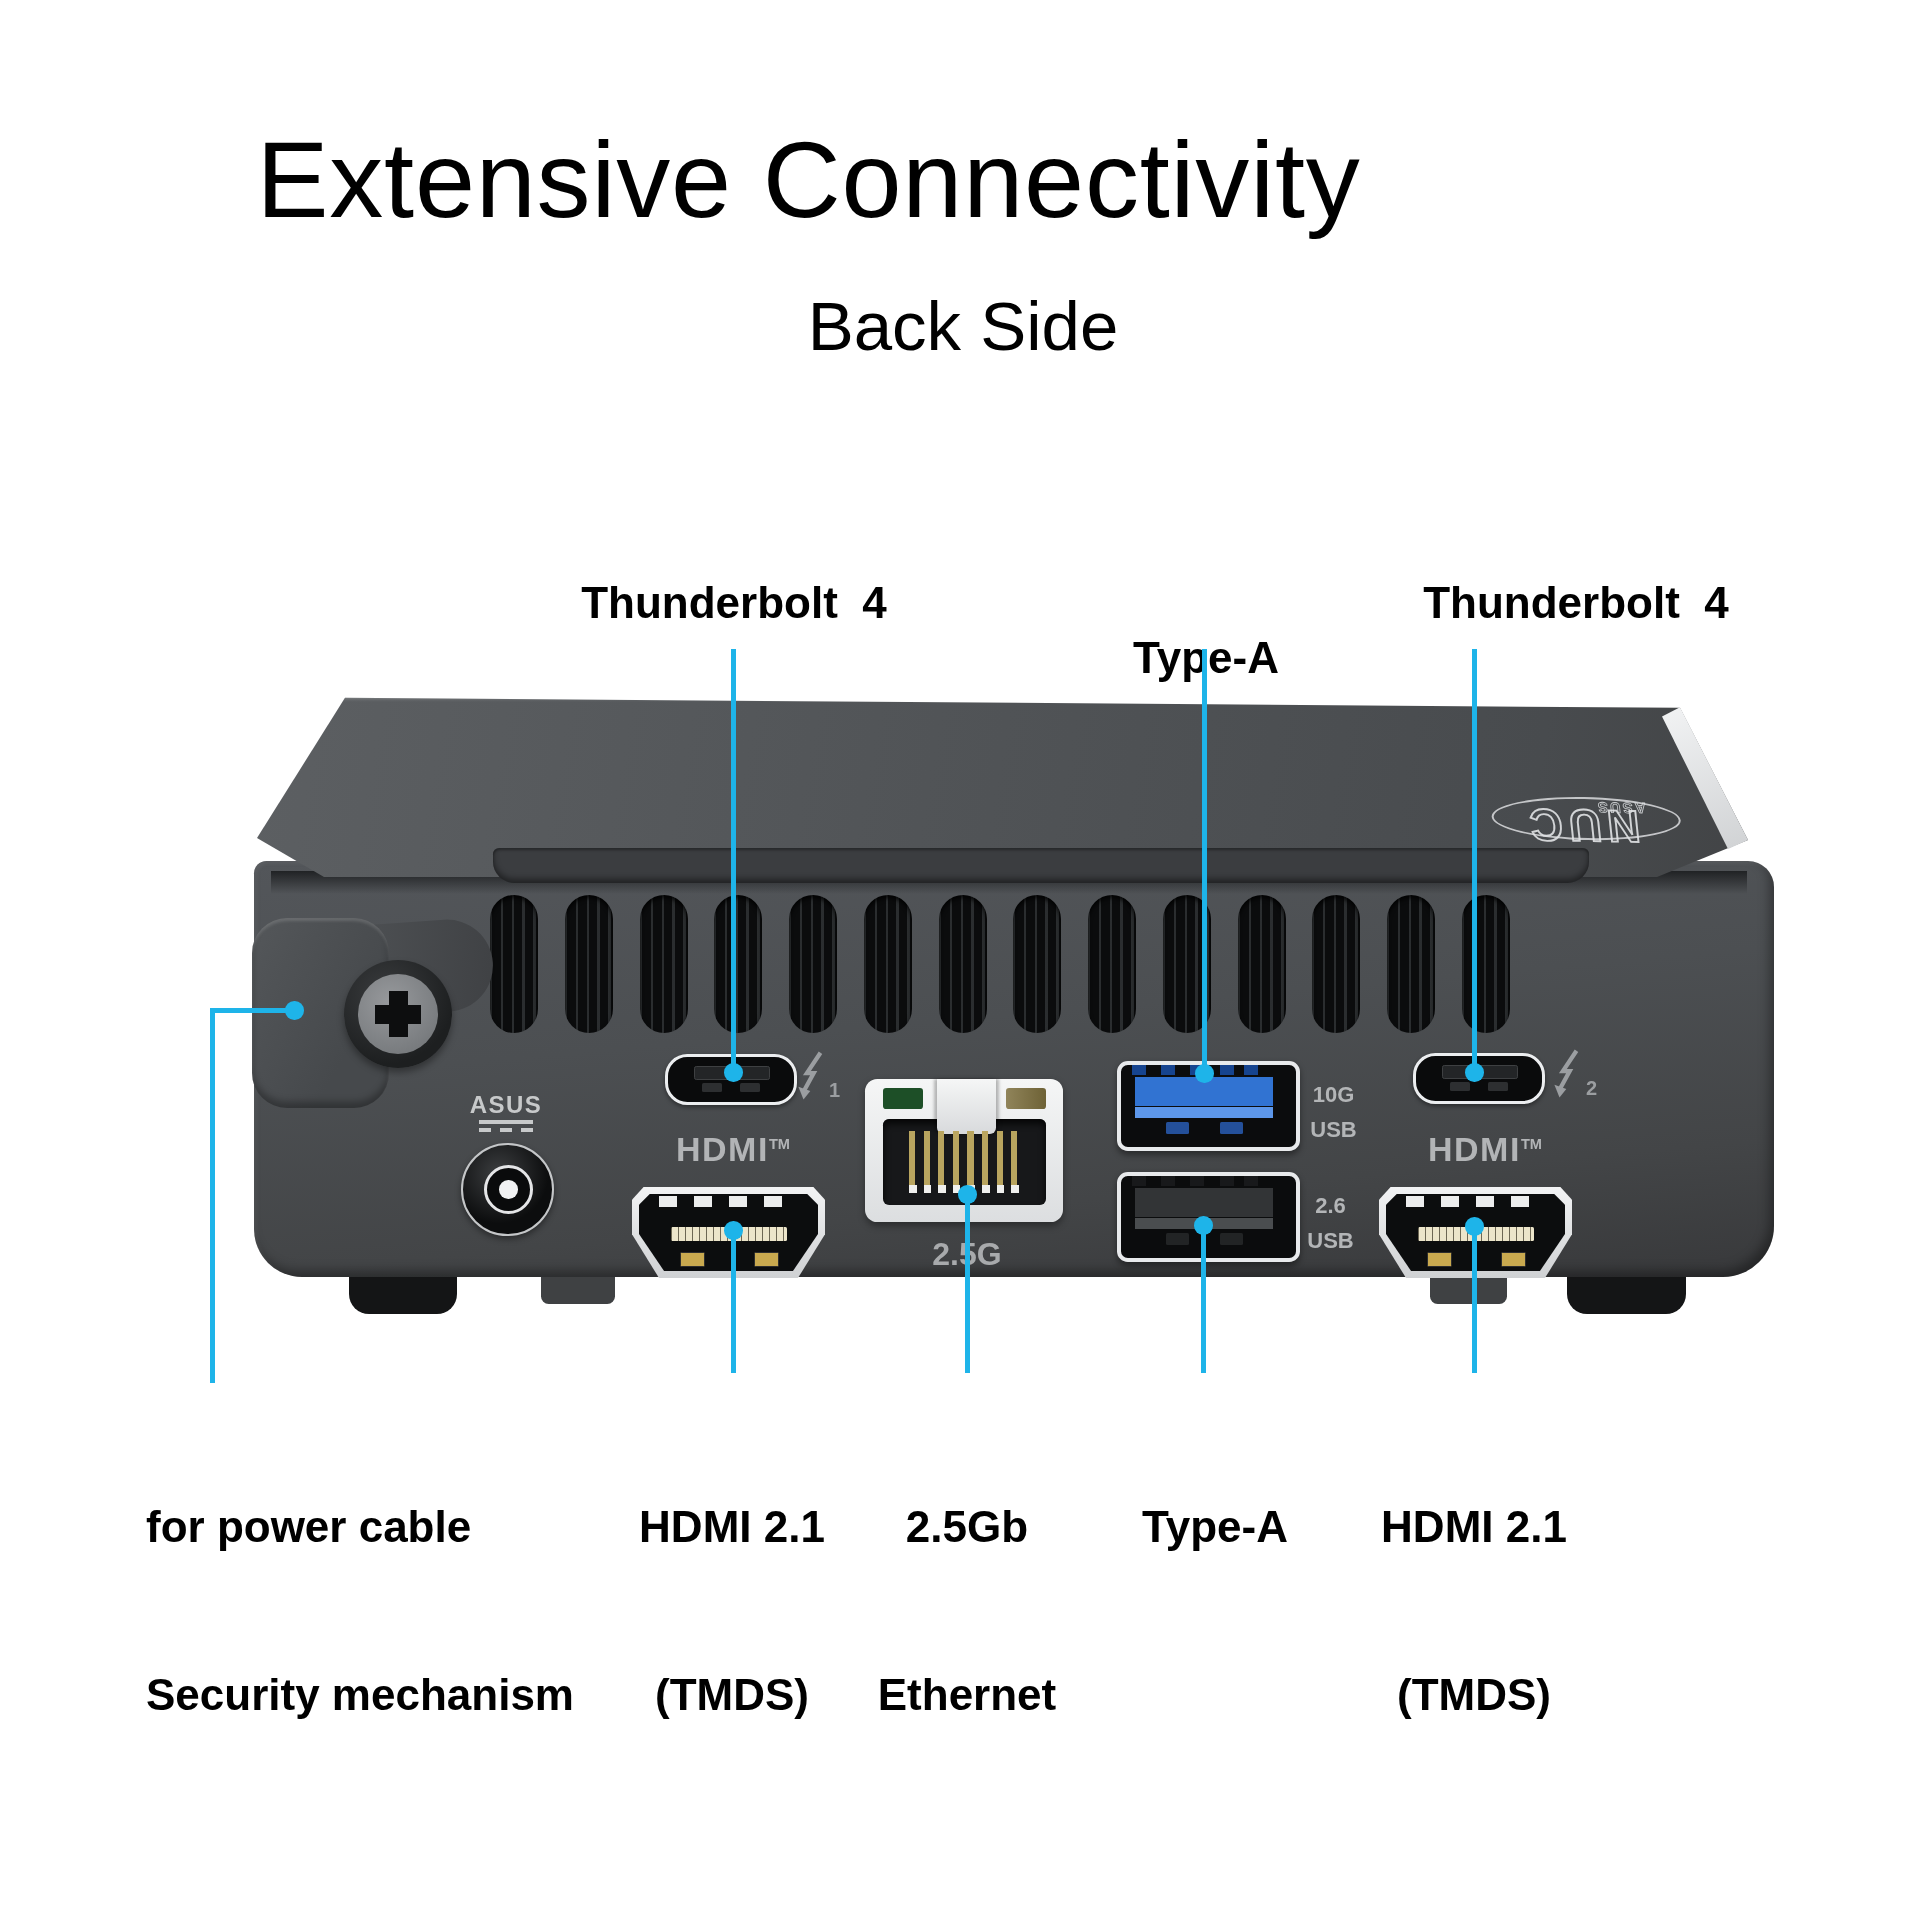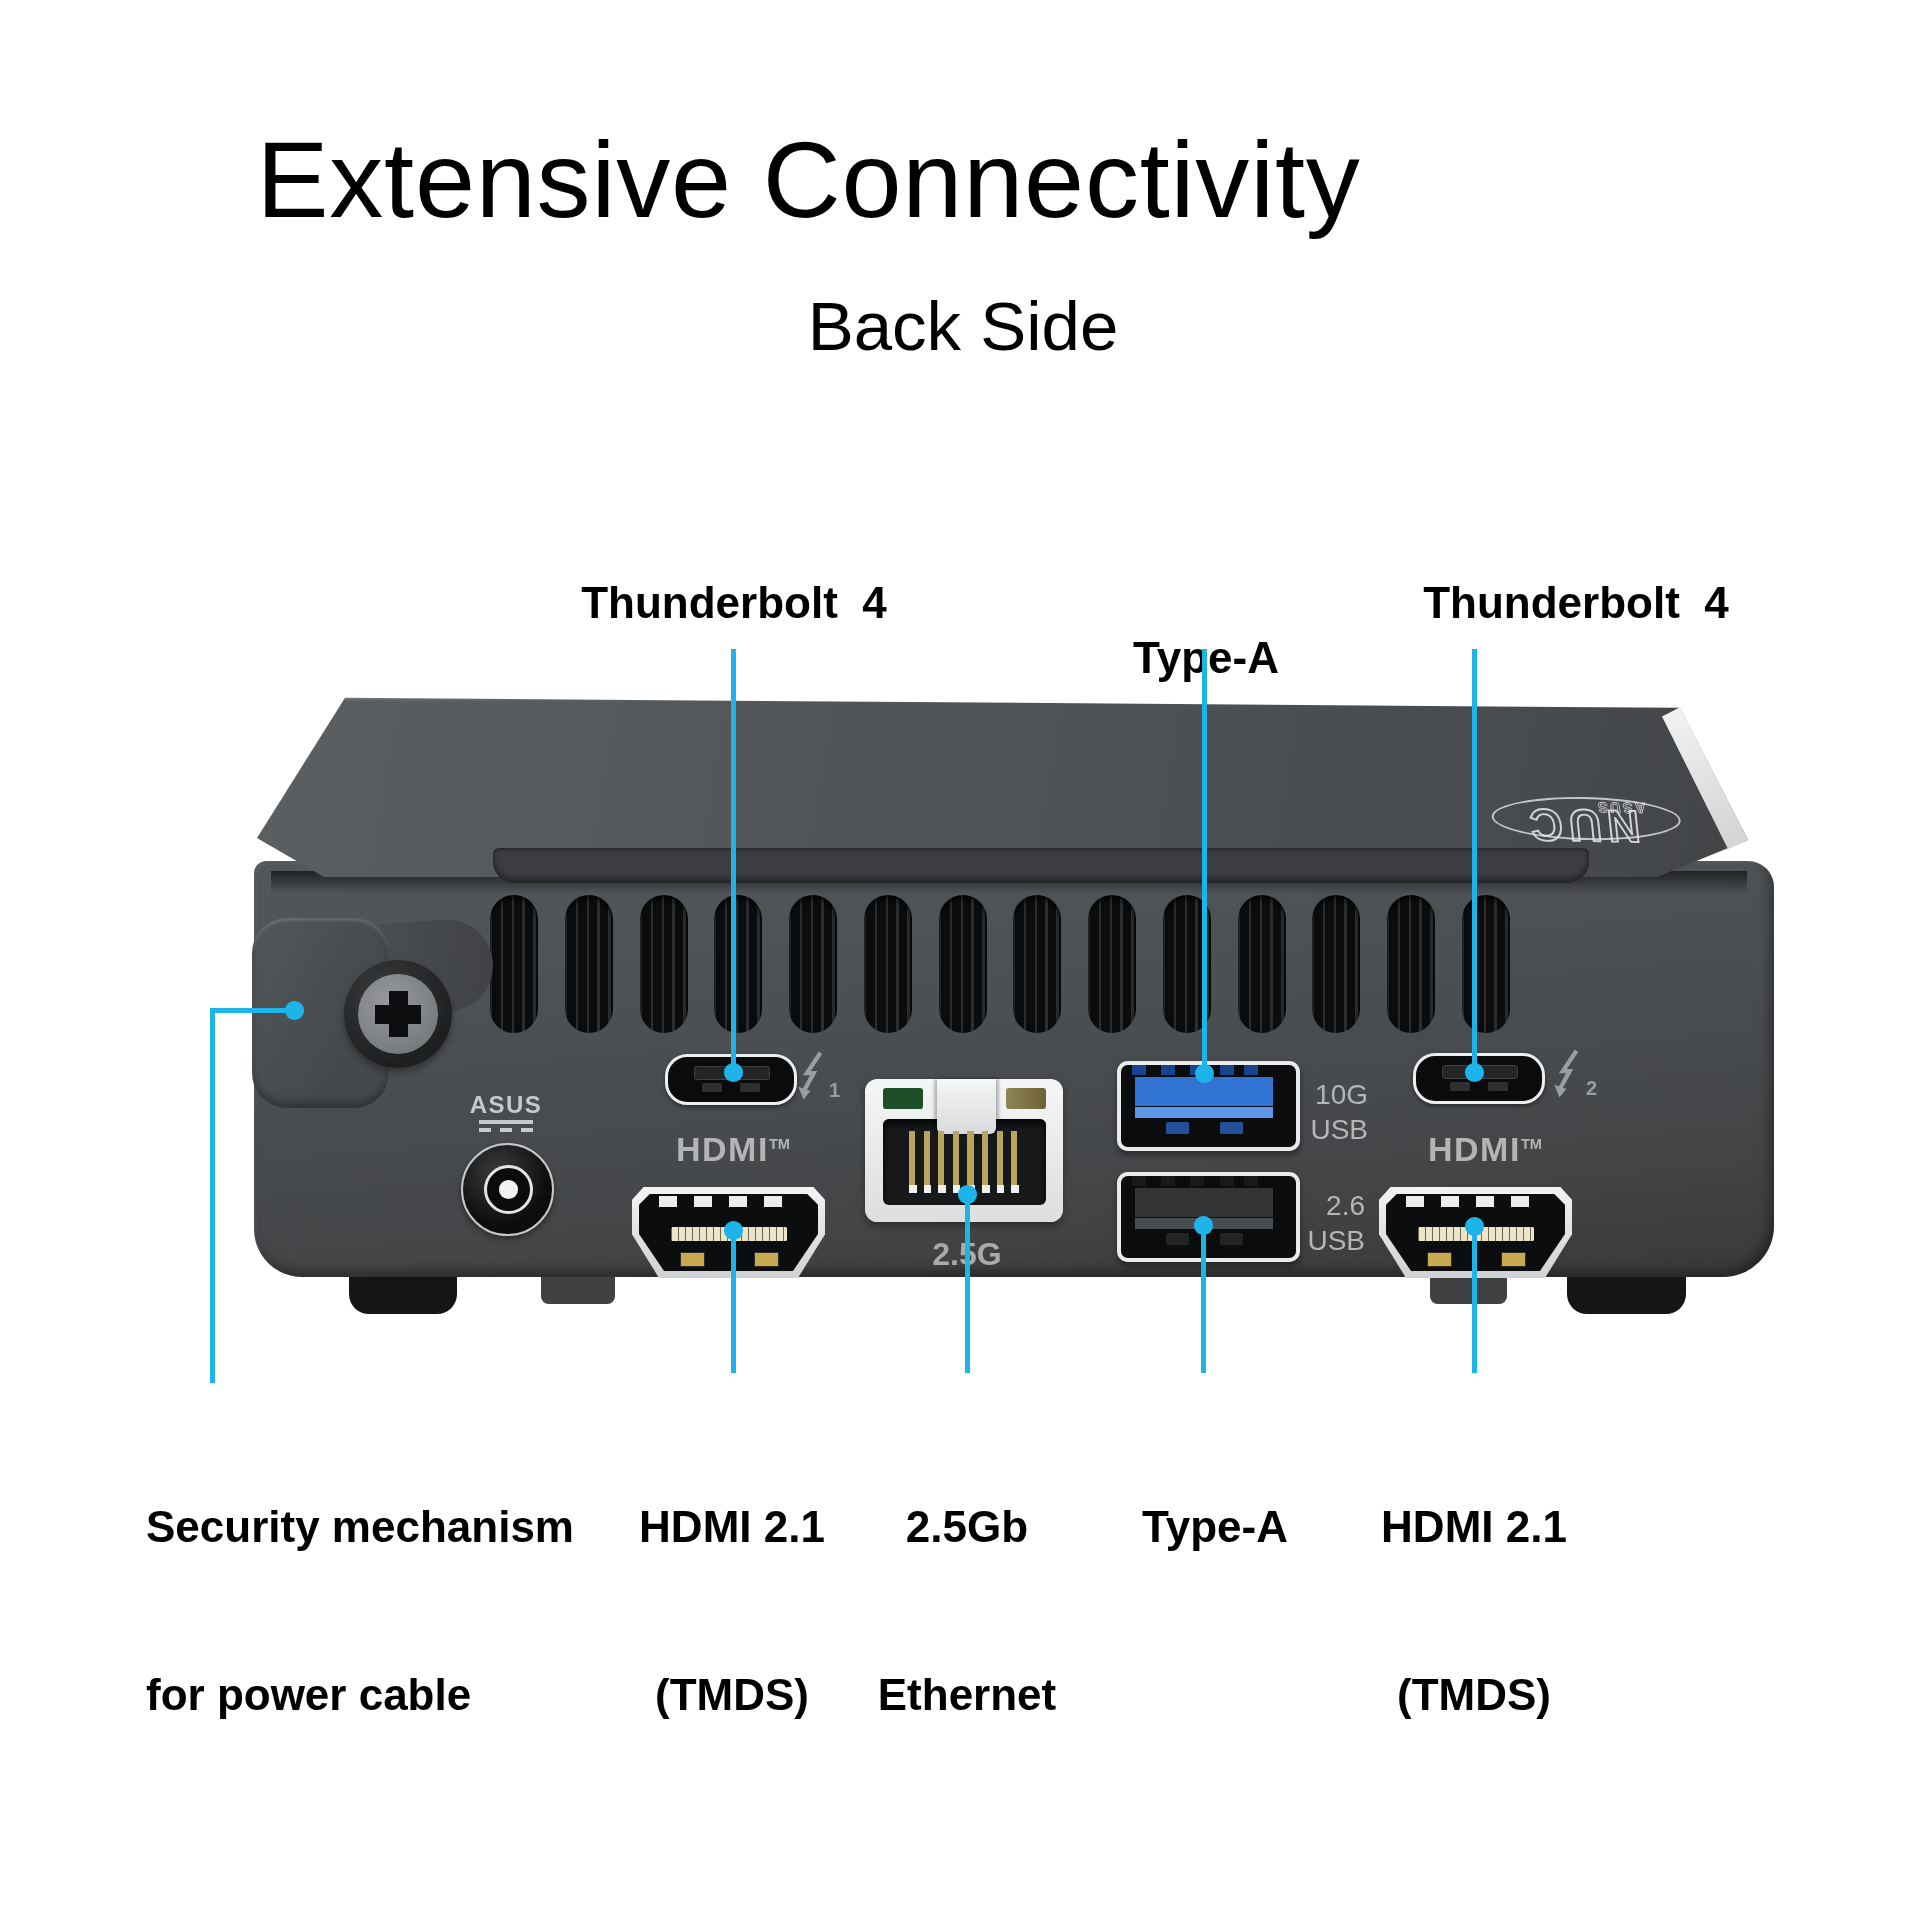--- a/index.html
+++ b/index.html
@@ -83,21 +83,21 @@
   .eth-pintips{left:909px;top:1185px;width:113px;height:7.7px;z-index:12;
      background:repeating-linear-gradient(90deg,#f0f0ee 0 7.7px,rgba(0,0,0,0) 7.7px 14.6px);}
   .eth-speed{left:890px;top:1236px;width:154px;font-size:32px;font-weight:700;color:#a8aaac;z-index:9;}
   
   .usb-bezel{width:175px;height:82px;border-radius:10.8px;border:4.6px solid #e8eaec;background:#0b0c0d;z-index:9;
      box-shadow:0 3.1px 6.2px rgba(0,0,0,.4);}
   .usb-tongue{position:absolute;left:14px;top:12.3px;width:138px;height:29px;}
   .usb-face{position:absolute;left:14px;top:42px;width:138px;height:10.8px;}
   .usb-notch{position:absolute;top:0;width:14px;height:10px;}
   .usb-tab{position:absolute;top:57px;width:23px;height:12.3px;border-radius:1.5px;}
-  .usb-side-label{width:69px;text-align:right;font-size:28px;font-weight:400;line-height:35px;color:#b3b5b7;z-index:9;}
+  .usb-side-label{width:69px;text-align:center;font-size:22px;font-weight:700;line-height:35px;color:#b3b5b7;z-index:9;}
   
   .hdmi-logo{width:200px;font-size:34px;font-weight:700;letter-spacing:1.5px;color:#b2b4b6;z-index:9;}
   .hdmi-tm{font-size:14.6px;vertical-align:super;letter-spacing:0;}
   .hdmi-outer{width:193px;height:91px;z-index:9;
      clip-path:polygon(6% 0,94% 0,100% 14%,100% 52%,86% 100%,14% 100%,0 52%,0 14%);
      background:linear-gradient(#f2f3f4,#cfd1d3);}
   .hdmi-inner{position:absolute;left:7px;top:7px;width:179px;height:77px;
      clip-path:polygon(6% 0,94% 0,100% 14%,100% 52%,86% 100%,14% 100%,0 52%,0 14%);
      background:#0c0d0e;}
   .hdmi-dashes{position:absolute;left:27px;top:9.2px;width:139px;height:10.8px;
@@ -147,22 +147,22 @@
   <div class="abs cline" style="left:731px;top:1228px;width:4.6px;height:145px;"></div>
   <div class="abs cdot" style="left:724px;top:1221px;"></div>
   <div class="abs cline" style="left:965px;top:1193px;width:4.6px;height:180px;"></div>
   <div class="abs cdot" style="left:958px;top:1185px;"></div>
   <div class="abs cline" style="left:1201px;top:1224px;width:4.6px;height:149px;"></div>
   <div class="abs cdot" style="left:1194px;top:1216px;"></div>
   <div class="abs cline" style="left:1472px;top:1225px;width:4.6px;height:148px;"></div>
   <div class="abs cdot" style="left:1465px;top:1217px;"></div>
 
   <div class="abs lbl" style="left:146px;top:1387px;width:478px;">
+    <div>for power cable</div>
     <div>Security mechanism</div>
-    <div>for power cable</div>
   </div>
   <div class="abs lbl ctr" style="left:578px;top:1387px;width:308px;">
     <div>HDMI 2.1</div>
     <div>(TMDS)</div>
   </div>
   <div class="abs lbl ctr" style="left:813px;top:1387px;width:308px;">
     <div>2.5Gb</div>
     <div>Ethernet</div>
   </div>
   <div class="abs lbl ctr" style="left:1061px;top:1387px;width:308px;">

